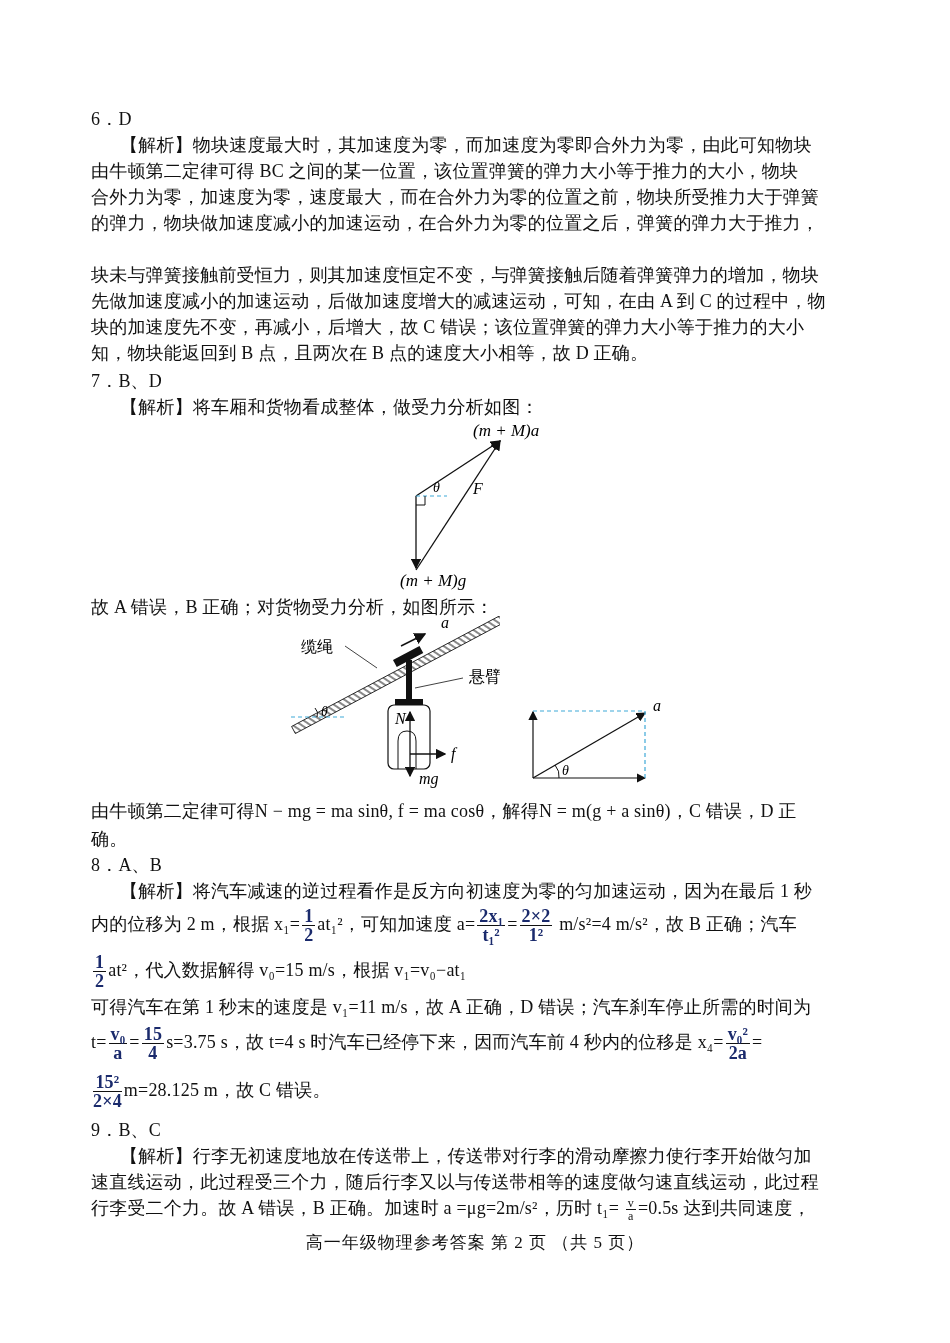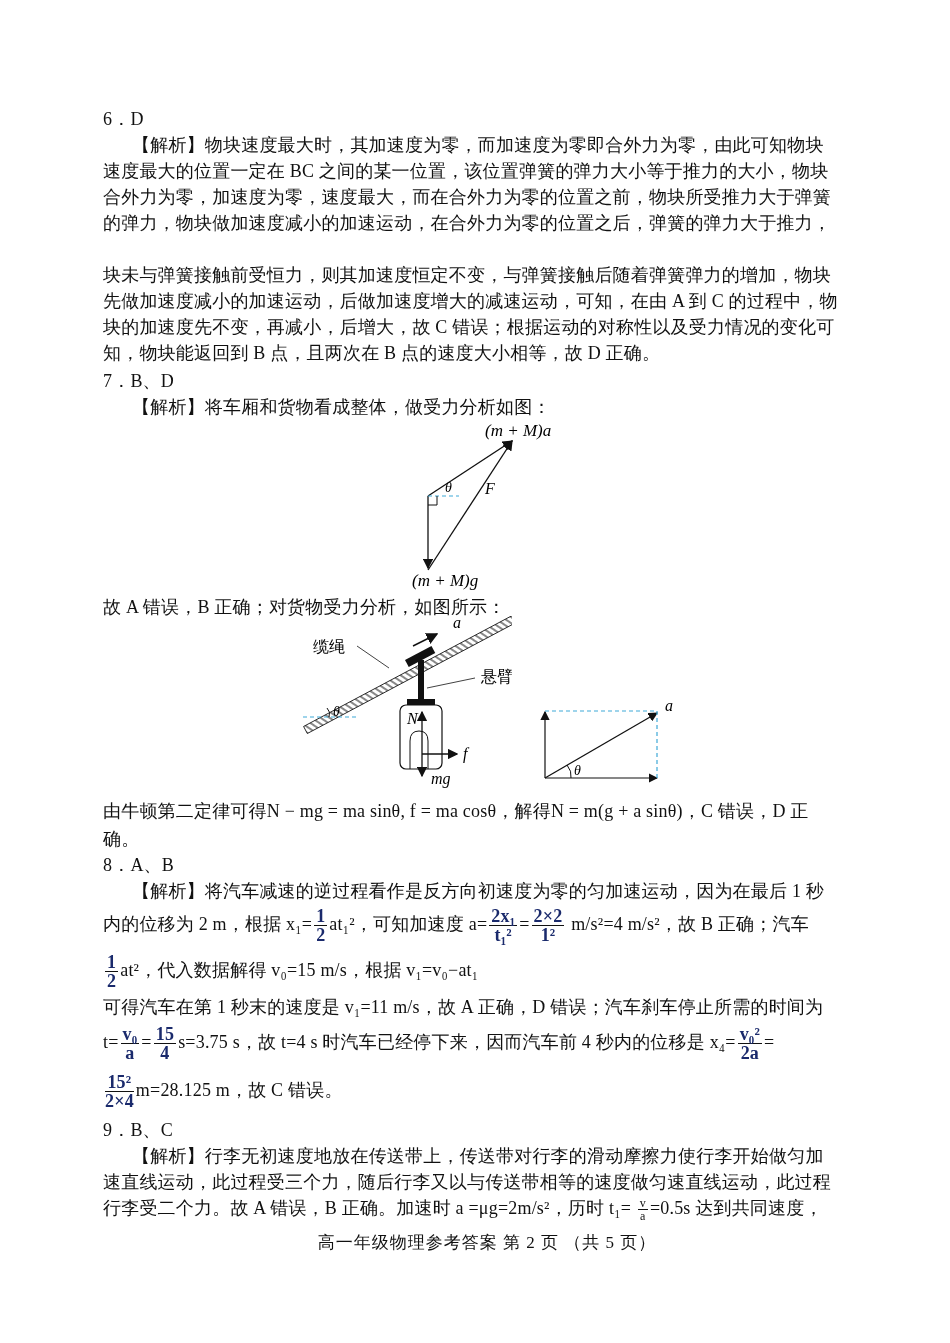--- a/index.html
+++ b/index.html
@@ -1,43 +1,43 @@
 <!DOCTYPE html>
 <html><head>
 <meta charset="utf-8">
 <style>
   html, body { margin: 0; padding: 0; background: #ffffff; }
   body { width: 950px; height: 1343px; position: relative; overflow: hidden;
          font-family: "Liberation Serif", "DejaVu Serif", serif; color: #111; }
-  .page { position: absolute; left: 12px; top: 0; width: 835px; height: 1343px; padding-left: 20px; }
+  .page { position: absolute; left: 0; top: 0; width: 835px; height: 1343px; padding-left: 20px; }
   .line { position: absolute; left: 91px; width: 770px; font-size: 18px; line-height: 26px;
           white-space: nowrap; letter-spacing: 0.2px; }
   .indent { left: 120px; }
   .it { }
   .frac { display: inline-block; vertical-align: middle; text-align: center; margin: 0 2px; }
   .frac .num { display: block; border-bottom: 1.5px solid #111; padding: 0 2px; line-height: 18px; font-size: 18px; }
   .frac .den { display: block; line-height: 18px; font-size: 18px; }
   .frac.blue .num, .frac.blue .den { color: #1a2a6c; font-weight: bold; }
   .frac.small .num, .frac.small .den { font-size: 12px; line-height: 12px; border-bottom-width: 1px; }
   svg text { font-family: "Liberation Serif", serif; }
   .footer { position: absolute; top: 1231px; left: 0; width: 950px; text-align: center; font-size: 17px; letter-spacing: 1px; }
 </style>
 </head>
 <body>
 
 <div class="page">
 
   <div class="line" style="top:106px">6．D</div>
   <div class="line indent" style="top:132px">【解析】物块速度最大时，其加速度为零，而加速度为零即合外力为零，由此可知物块</div>
-  <div class="line" style="top:158px">速度最大的位置一定在 BC 之间的某一位置，该位置弹簧的弹力大小等于推力的大小，物块</div>
+  <div class="line" style="top:158px">由牛顿第二定律可得 BC 之间的某一位置，该位置弹簧的弹力大小等于推力的大小，物块</div>
   <div class="line" style="top:184px">合外力为零，加速度为零，速度最大，而在合外力为零的位置之前，物块所受推力大于弹簧</div>
   <div class="line" style="top:210px">的弹力，物块做加速度减小的加速运动，在合外力为零的位置之后，弹簧的弹力大于推力，</div>
   <div class="line" style="top:262px">块未与弹簧接触前受恒力，则其加速度恒定不变，与弹簧接触后随着弹簧弹力的增加，物块</div>
   <div class="line" style="top:288px">先做加速度减小的加速运动，后做加速度增大的减速运动，可知，在由 A 到 C 的过程中，物</div>
-  <div class="line" style="top:314px">块的加速度先不变，再减小，后增大，故 C 错误；根据运动的对称性以及受力情况的变化可</div>
+  <div class="line" style="top:314px">块的加速度先不变，再减小，后增大，故 C 错误；该位置弹簧的弹力大小等于推力的大小</div>
   <div class="line" style="top:340px">知，物块能返回到 B 点，且两次在 B 点的速度大小相等，故 D 正确。</div>
 
   <div class="line" style="top:368px">7．B、D</div>
   <div class="line indent" style="top:394px">【解析】将车厢和货物看成整体，做受力分析如图：</div>
 
   <svg style="position:absolute;left:395px;top:418px" width="170" height="172" viewBox="0 0 170 172">
     <defs>
       <marker id="ah" markerWidth="8" markerHeight="8" refX="7" refY="4" orient="auto">
         <path d="M0,0 L8,4 L0,8 z" fill="#111"></path>
       </marker>

